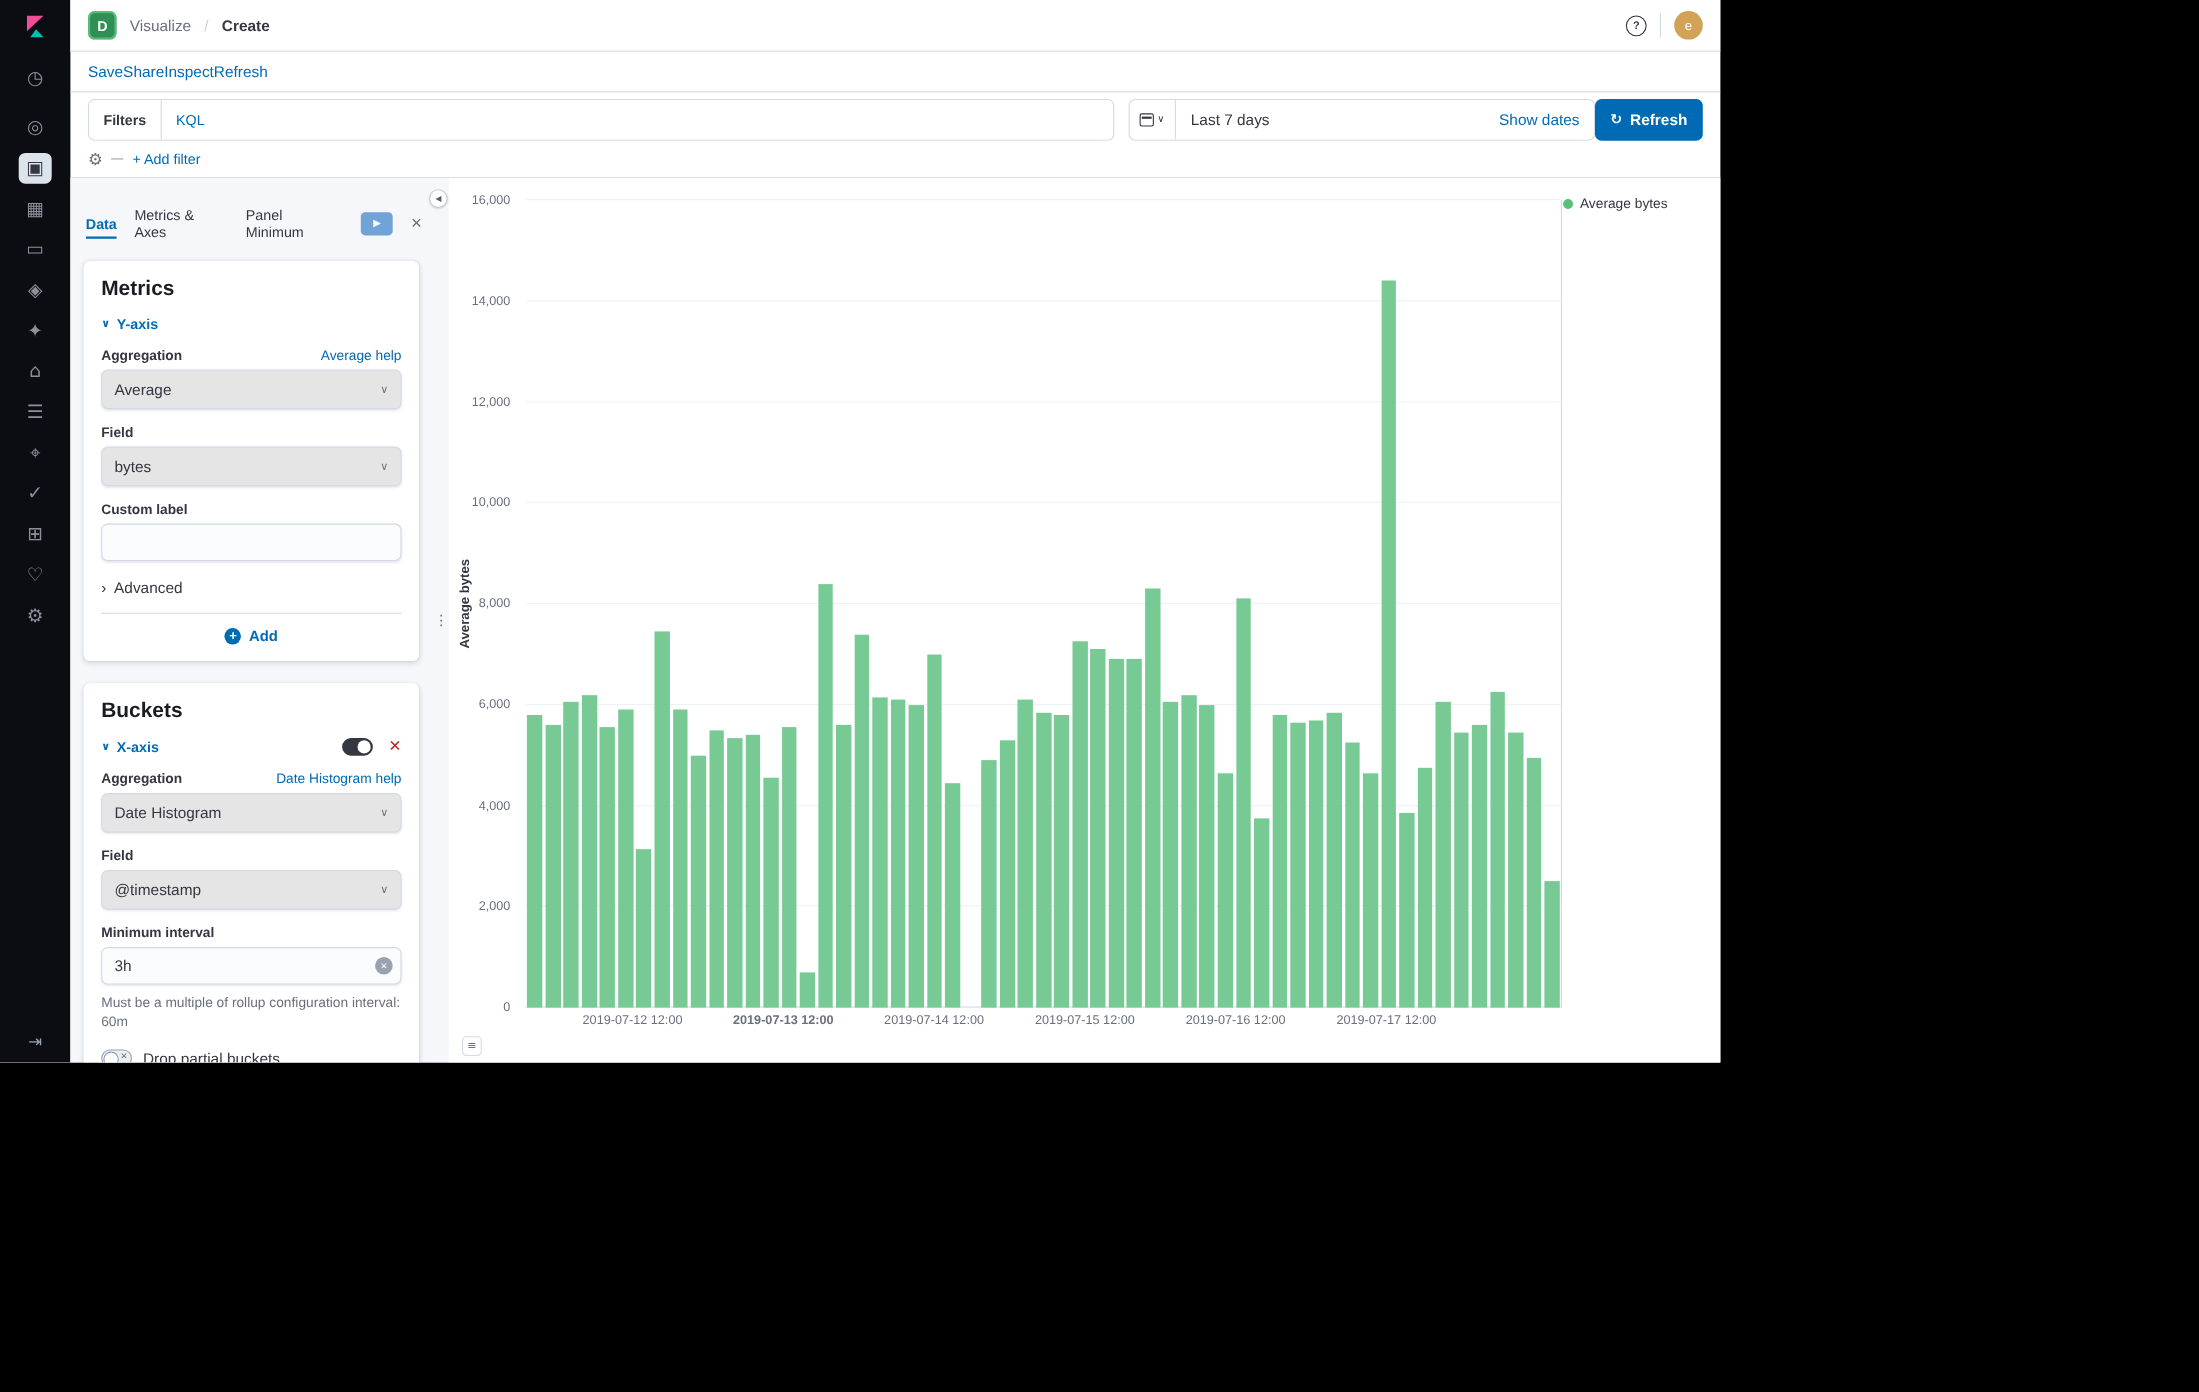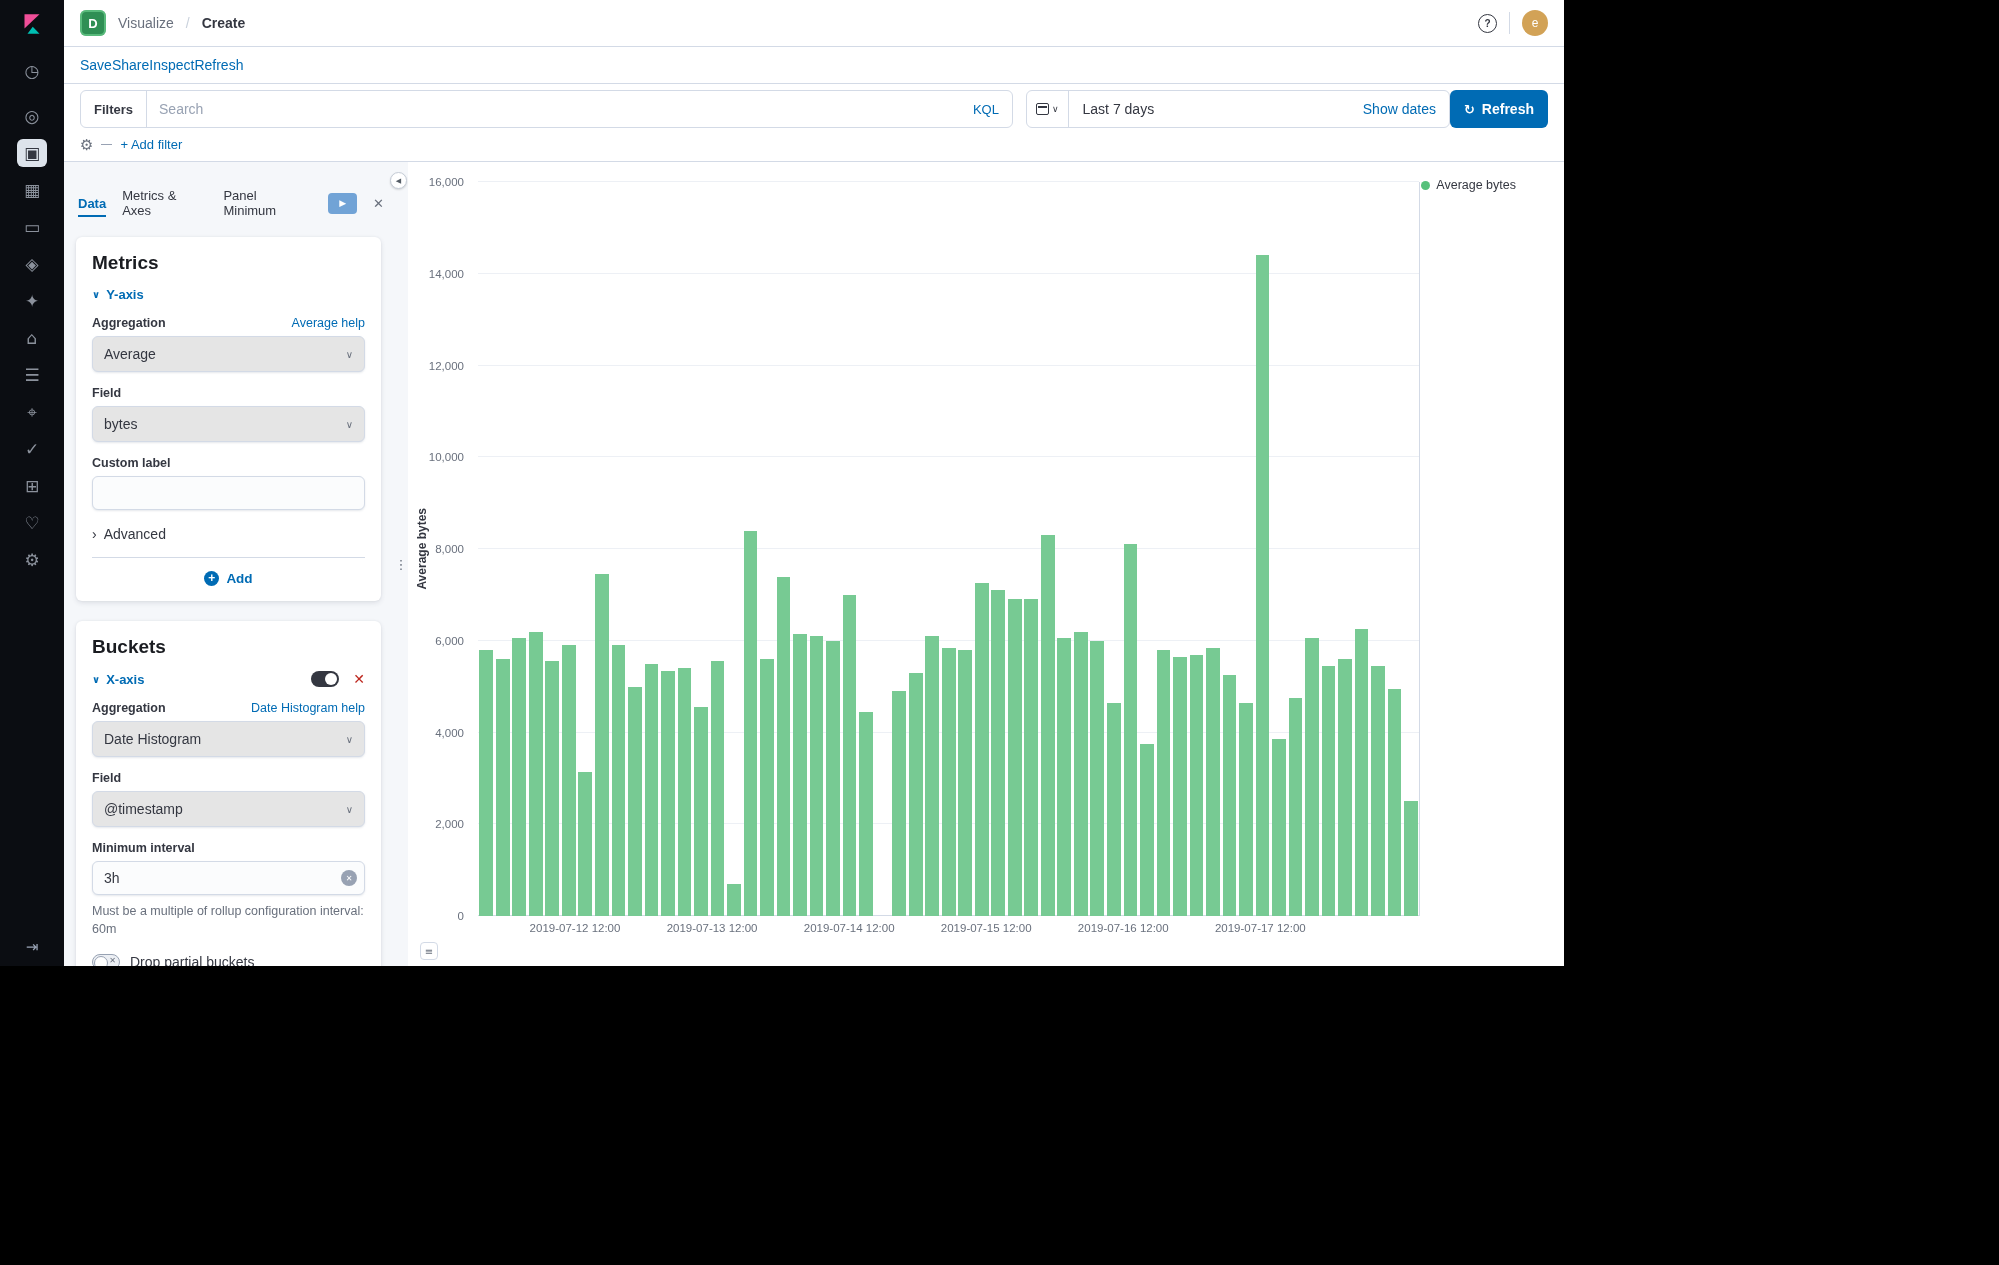--- a/index.html
+++ b/index.html
@@ -177,21 +177,20 @@
         <a class="tb-link">Save</a>
         <a class="tb-link">Share</a>
         <a class="tb-link">Inspect</a>
         <a class="tb-link">Refresh</a>
       </div>
 
     <div class="filter-section">
       <div class="query-row">
         <div class="search-box">
           <div class="filters-seg">Filters</div>
-          <input class="search-input" type="text" placeholder="Search" style="">
           <div class="kql">KQL</div>
         </div>
         <div class="date-ctl">
           <div class="cal-seg">
             <span class="calendar-icon"></span>
             <span class="small-chev">∨</span>
           </div>
           <div class="range-text">Last 7 days</div>
           <div class="show-dates">Show dates</div>
         </div>
@@ -400,21 +399,21 @@
               <div class="bar" style="height: 34.0625%;"></div>
               <div class="bar" style="height: 35%;"></div>
               <div class="bar" style="height: 39.0625%;"></div>
               <div class="bar" style="height: 34.0625%;"></div>
               <div class="bar" style="height: 30.9375%;"></div>
               <div class="bar" style="height: 15.625%;"></div>
             </div>
         </div>
         <div class="x-labels" id="x-labels">
             <span class="x-tick" style="left: 10.3%;">2019-07-12 12:00</span>
-            <span class="x-tick" style="left: 24.85%;">2019-07-13 12:00</span>
+            <span class="x-tick" style="left: 24.85%; font-weight: bold;">2019-07-13 12:00</span>
             <span class="x-tick" style="left: 39.4%;">2019-07-14 12:00</span>
             <span class="x-tick" style="left: 53.95%;">2019-07-15 12:00</span>
             <span class="x-tick" style="left: 68.5%;">2019-07-16 12:00</span>
             <span class="x-tick" style="left: 83.05%;">2019-07-17 12:00</span>
           </div>
         <div class="legend-toggle">≡</div>
       </div>
 
     </div>
   </div>

